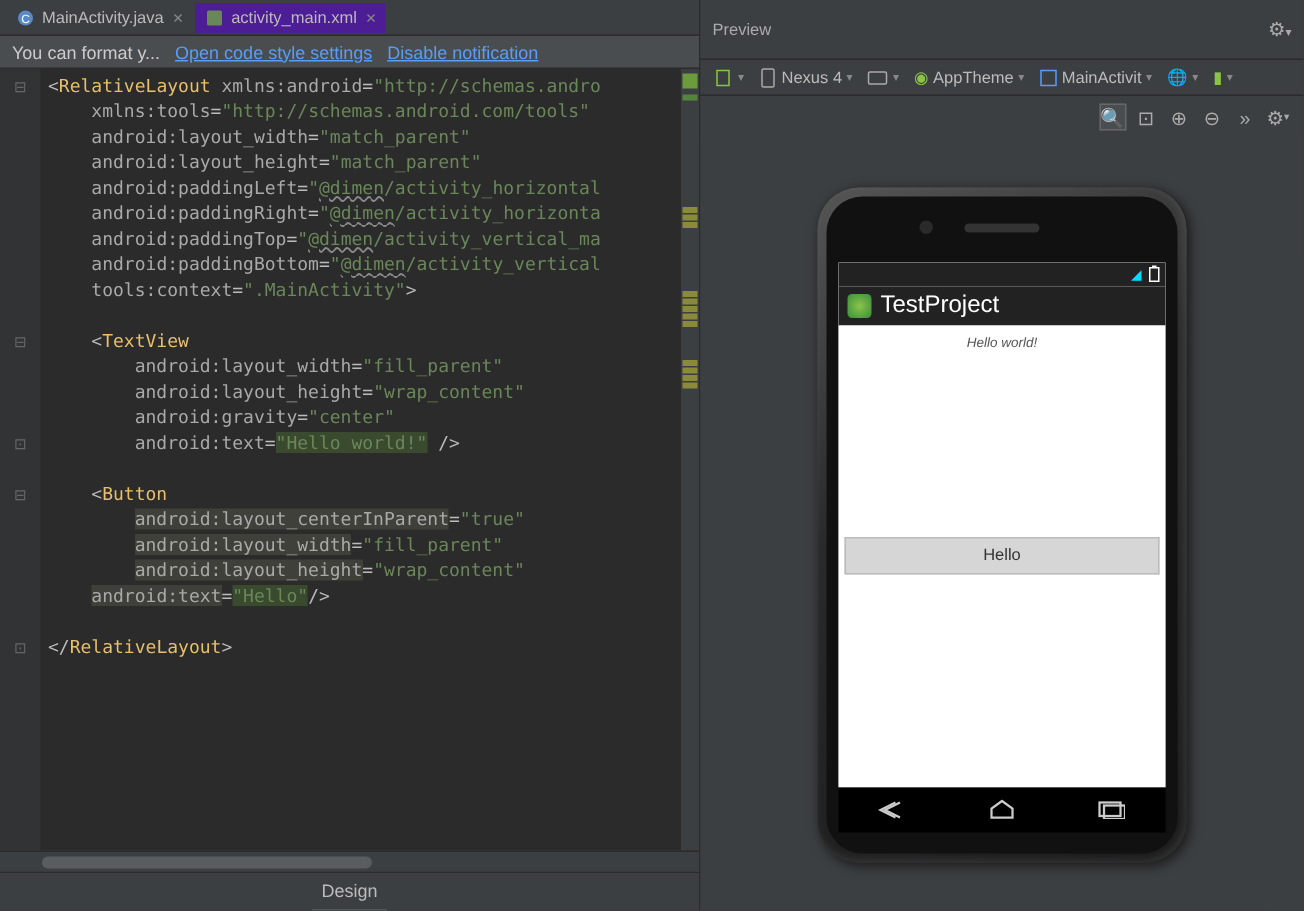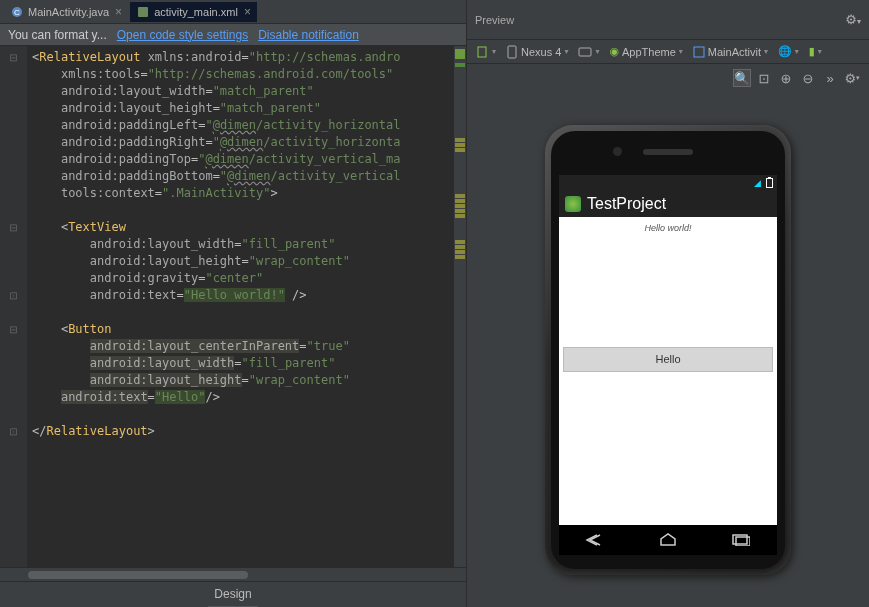--- a/index.html
+++ b/index.html
@@ -5,21 +5,21 @@
 * { box-sizing: border-box; margin: 0; padding: 0; }
 body { width: 869px; height: 607px; background: #3c3f41; font-family: "Lucida Grande", sans-serif; font-size: 12px; color: #bbb; overflow: hidden; }
 
 .main { display: flex; height: 100%; }
 .editor-pane { width: 467px; display: flex; flex-direction: column; background: #3c3f41; border-right: 1px solid #2b2b2b;}
 .preview-pane { flex: 1; display: flex; flex-direction: column; background: #3c3f41; }
 
 
 .tabs { display: flex; height: 24px; background: #3c3f41; align-items: center; padding-left: 4px; border-bottom: 1px solid #2b2b2b;}
 .tab { display: flex; align-items: center; gap: 4px; padding: 3px 6px; font-size: 11px; color: #bbb; margin-right: 2px;}
-.tab.active { background: #0f172a; }
+.tab.active { background: #4c1d95; }
 .tab .icon { width: 14px; height: 14px; display:inline-block;}
 .tab .close { color: #888; font-size: 12px; margin-left: 2px; cursor:pointer;}
 
 
 .notif { height: 22px; background: #4a4d4f; display:flex; align-items:center; padding: 0 8px; gap: 10px; font-size: 12px; border-bottom:1px solid #2b2b2b;}
 .notif .msg { color: #ccc; white-space: nowrap; overflow:hidden; text-overflow: ellipsis; max-width: 130px;}
 .notif a { color: #589df6; text-decoration: underline; cursor:pointer;}
 
 
 .code-wrap { flex:1; display:flex; background:#2b2b2b; overflow:hidden; position:relative;}
@@ -68,21 +68,21 @@
 .screen { position:absolute; top:50px; left:14px; right:14px; bottom:50px; background:#fff; overflow:hidden;}
 .statusbar { height:16px; background:#222; display:flex; justify-content:flex-end; align-items:center; padding:0 4px; gap:3px;}
 .statusbar .sb-icon { width:9px; height:9px; color:#00ddff; font-size:9px;}
 .statusbar .batt { width:7px; height:10px; border:1px solid #fff; position:relative;}
 .statusbar .batt::after { content:""; position:absolute; top:-2px; left:1px; width:3px; height:1px; background:#fff;}
 .actionbar { height:26px; background:#222; display:flex; align-items:center; gap:6px; padding:0 6px;}
 .actionbar .appicon { width:16px; height:16px; background:radial-gradient(circle,#8bc34a,#388e3c); border-radius:3px;}
 .actionbar .apptitle { color:#fff; font-size:16px; font-weight:500;}
 .app-content { position:absolute; top:42px; left:0; right:0; bottom:0; background:#fff; display:flex; flex-direction:column; align-items:center;}
 .hello-text { font-size:9px; color:#555; margin-top:6px;font-style:italic;}
-.hello-btn { position:absolute; top:130px; left:4px; right:4px; height:25px; background:#d6d6d6; border:1px solid #bbb; display:flex; align-items:center; justify-content:center; font-size:11px; color:#333;}
+.hello-btn { position:absolute; top:141px; left:4px; right:4px; height:25px; background:#d6d6d6; border:1px solid #bbb; display:flex; align-items:center; justify-content:center; font-size:11px; color:#333;}
 .navbar { position:absolute; left:14px; right:14px; bottom:20px; height:30px; background:#000; display:flex; justify-content:space-around; align-items:center;}
 .nav-icon { color:#ccc; width:24px; height:20px; display:flex; align-items:center; justify-content:center;}
 
 .globe { color:#4e9a4e;}
 .andr { color:#8bc34a;}
 </style>
 </head>
 <body>
 
 <div class="main">

